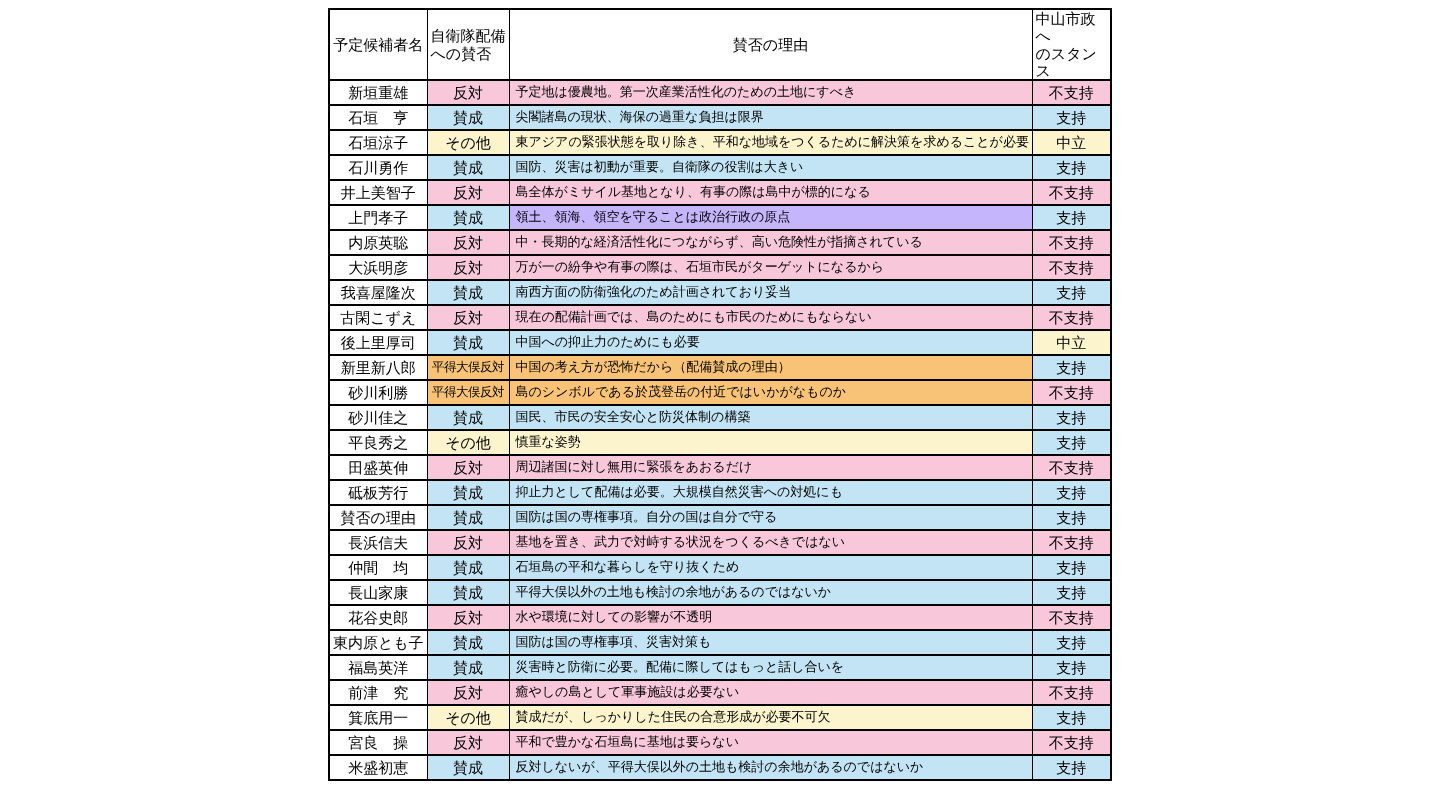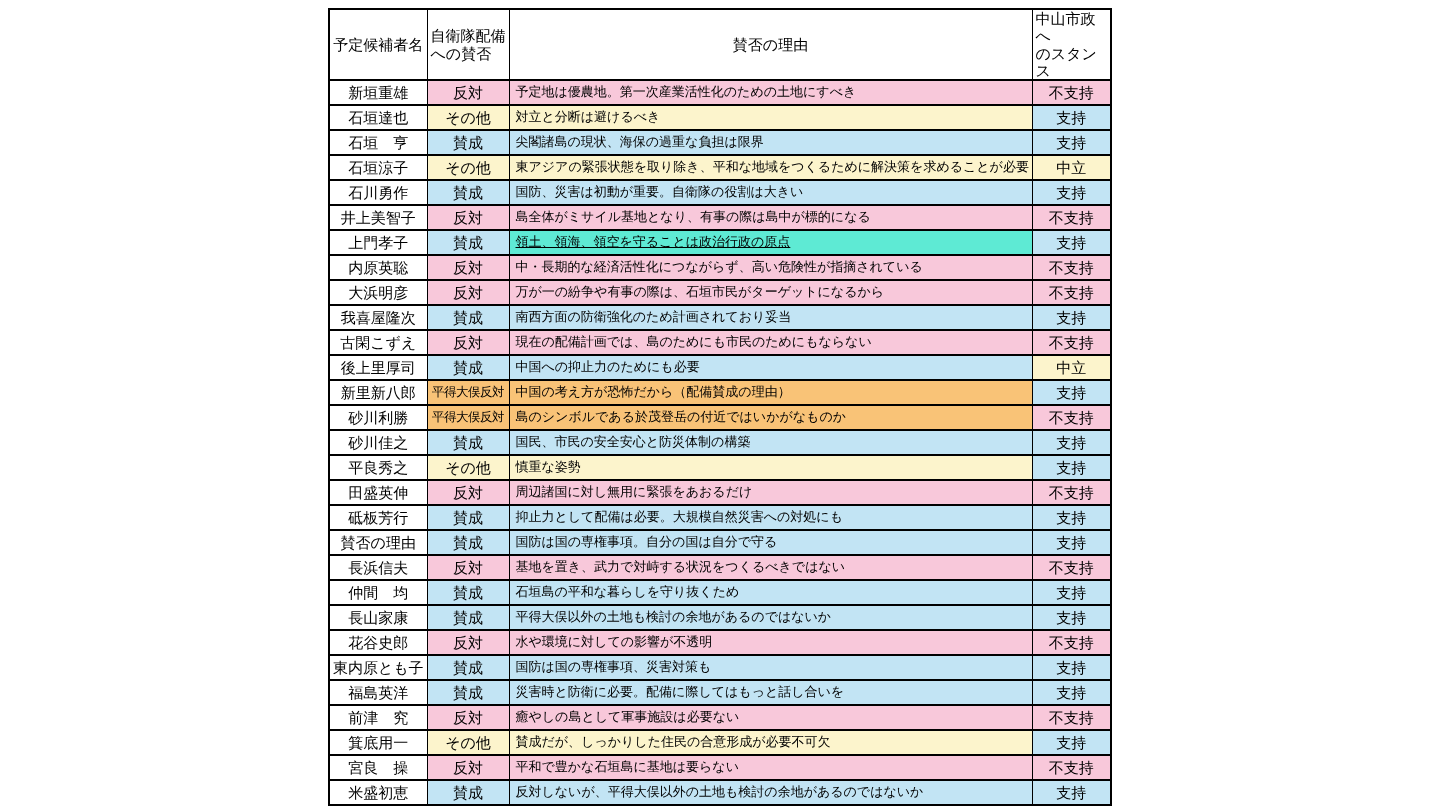--- a/index.html
+++ b/index.html
@@ -81,26 +81,20 @@
       </tr>
     </thead>
     <tbody id="rows">
         <tr>
     <td class="name">新垣重雄</td>
     <td class="pos" style="background: rgb(248, 200, 218);">反対</td>
     <td class="reason" style="background: rgb(248, 200, 218);">予定地は優農地。第一次産業活性化のための土地にすべき</td>
     <td class="stance" style="background: rgb(248, 200, 218);">不支持</td>
   </tr>
         <tr>
-    <td class="name">石垣達也</td>
-    <td class="pos" style="background: rgb(252, 244, 204);">その他</td>
-    <td class="reason" style="background: rgb(252, 244, 204);">対立と分断は避けるべき</td>
-    <td class="stance" style="background: rgb(194, 228, 244);">支持</td>
-  </tr>
-        <tr>
     <td class="name">石垣　亨</td>
     <td class="pos" style="background: rgb(194, 228, 244);">賛成</td>
     <td class="reason" style="background: rgb(194, 228, 244);">尖閣諸島の現状、海保の過重な負担は限界</td>
     <td class="stance" style="background: rgb(194, 228, 244);">支持</td>
   </tr>
         <tr>
     <td class="name">石垣涼子</td>
     <td class="pos" style="background: rgb(252, 244, 204);">その他</td>
     <td class="reason" style="background: rgb(252, 244, 204);">東アジアの緊張状態を取り除き、平和な地域をつくるために解決策を求めることが必要</td>
     <td class="stance" style="background: rgb(252, 244, 204);">中立</td>
@@ -113,21 +107,21 @@
   </tr>
         <tr>
     <td class="name">井上美智子</td>
     <td class="pos" style="background: rgb(248, 200, 218);">反対</td>
     <td class="reason" style="background: rgb(248, 200, 218);">島全体がミサイル基地となり、有事の際は島中が標的になる</td>
     <td class="stance" style="background: rgb(248, 200, 218);">不支持</td>
   </tr>
         <tr>
     <td class="name">上門孝子</td>
     <td class="pos" style="background: rgb(194, 228, 244);">賛成</td>
-    <td class="reason" style="background: #5eead4; text-decoration: underline;">領土、領海、領空を守ることは政治行政の原点</td>
+    <td class="reason" style="background: #c4b5fd;">領土、領海、領空を守ることは政治行政の原点</td>
     <td class="stance" style="background: rgb(194, 228, 244);">支持</td>
   </tr>
         <tr>
     <td class="name">内原英聡</td>
     <td class="pos" style="background: rgb(248, 200, 218);">反対</td>
     <td class="reason" style="background: rgb(248, 200, 218);">中・長期的な経済活性化につながらず、高い危険性が指摘されている</td>
     <td class="stance" style="background: rgb(248, 200, 218);">不支持</td>
   </tr>
         <tr>
     <td class="name">大浜明彦</td>

